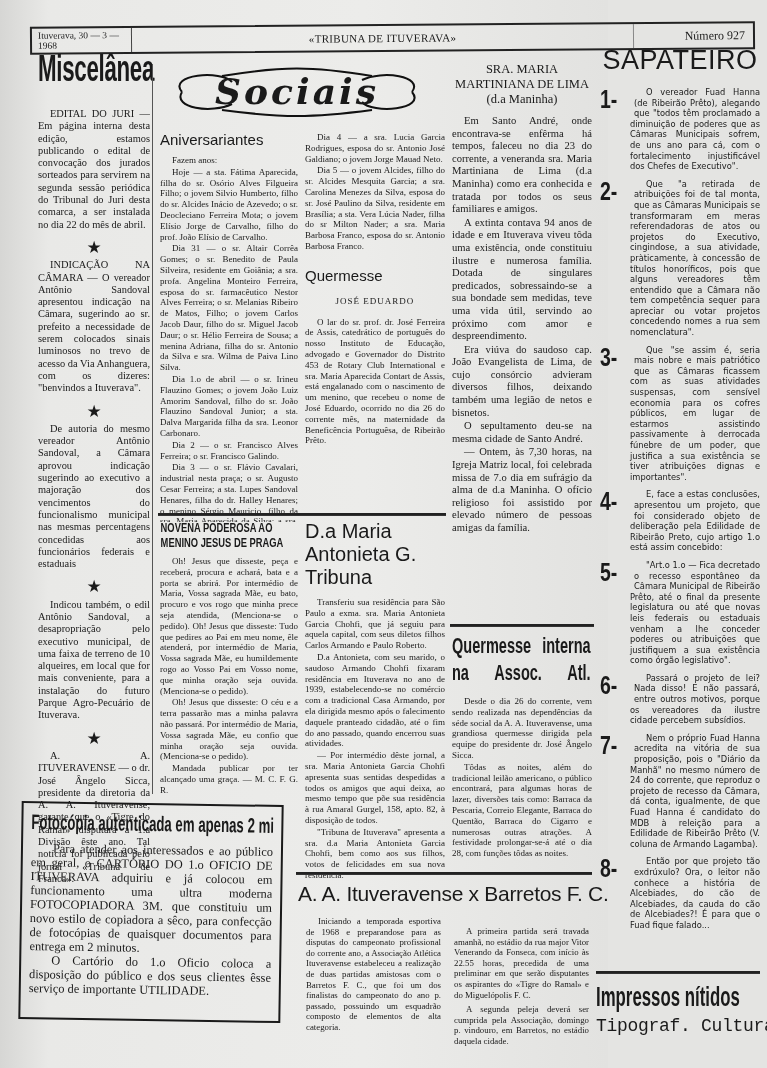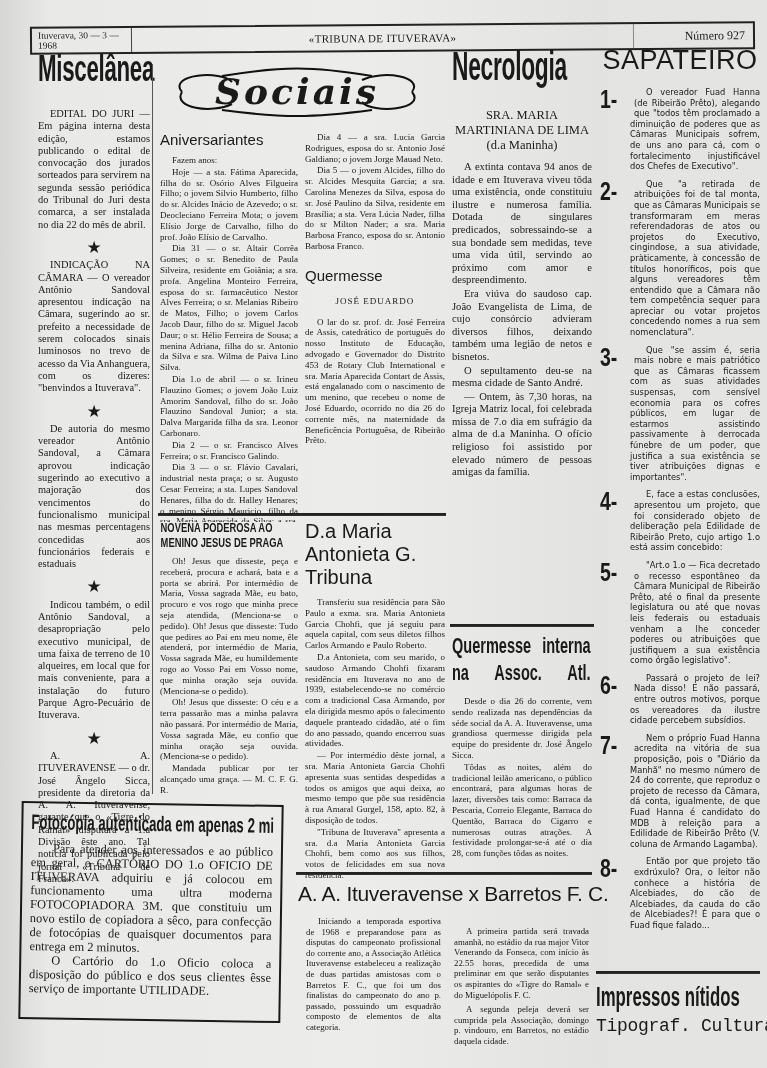--- a/index.html
+++ b/index.html
@@ -85,24 +85,22 @@
 
   <div class="col sm" style="left:305px;top:520px;width:140px;">
     <div style="font-family:'Liberation Sans',sans-serif;font-size:20px;line-height:23px;margin-bottom:8px;text-indent:0;text-align:left">D.a Maria Antonieta G. Tribuna</div>
     <p>Transferiu sua residência para São Paulo a exma. sra. Maria Antonieta Garcia Chohfi, que já seguiu para aquela capital, com seus diletos filhos Carlos Armando e Paulo Roberto.</p>
     <p>D.a Antonieta, com seu marido, o saudoso Armando Chohfi fixaram residência em Ituverava no ano de 1939, estabelecendo-se no comércio com a tradicional Casa Armando, por ela dirigida mesmo após o falecimento daquele pranteado cidadão, até o fim do ano passado, quando encerrou suas atividades.</p>
     <p>— Por intermédio dêste jornal, a sra. Maria Antonieta Garcia Chohfi apresenta suas sentidas despedidas a todos os amigos que aqui deixa, ao mesmo tempo que põe sua residência à rua Amaral Gurgel, 158, apto. 82, à disposição de todos.</p>
     <p>"Tribuna de Ituverava" apresenta a sra. d.a Maria Antonieta Garcia Chohfi, bem como aos sus filhos, votos de felicidades em sua nova residência.</p>
   </div>
 
   <div class="col" style="left:452px;top:60px;width:140px;font-size:10.6px;line-height:12.6px">
-    <div style="height:46px;overflow:visible">
-      <span class="h-cond" style="font-size:38px;transform:scale(.6,1.05);white-space:nowrap">Necrologia</span>
-    </div>
     <div style="font-size:12.5px;line-height:15px;text-align:center;margin:2px 0 8px">SRA. MARIA MARTINIANA DE LIMA (d.a Maninha)</div>
+    <p>Em Santo André, onde encontrava-se enfêrma há tempos, faleceu no dia 23 do corrente, a veneranda sra. Maria Martiniana de Lima (d.a Maninha) como era conhecida e tratada por todos os seus familiares e amigos.</p>
     <p>A extinta contava 94 anos de idade e em Ituverava viveu tôda uma existência, onde constituiu ilustre e numerosa família. Dotada de singulares predicados, sobressaindo-se a sua bondade sem medidas, teve uma vida útil, servindo ao próximo com amor e despreendimento.</p>
     <p>Era viúva do saudoso cap. João Evangelista de Lima, de cujo consórcio advieram diversos filhos, deixando também uma legião de netos e bisnetos.</p>
     <p>O sepultamento deu-se na mesma cidade de Santo André.</p>
     <p>— Ontem, às 7,30 horas, na Igreja Matriz local, foi celebrada missa de 7.o dia em sufrágio da alma de d.a Maninha. O ofício religioso foi assistido por elevado número de pessoas amigas da família.</p>
   </div>
 
   <div class="rule" style="position:absolute;left:450px;top:624px;width:144px;margin:0"></div>
 
   <div class="col sm" style="left:452px;top:632px;width:140px;">
     <div style="overflow:hidden;height:58px;margin-bottom:6px">

